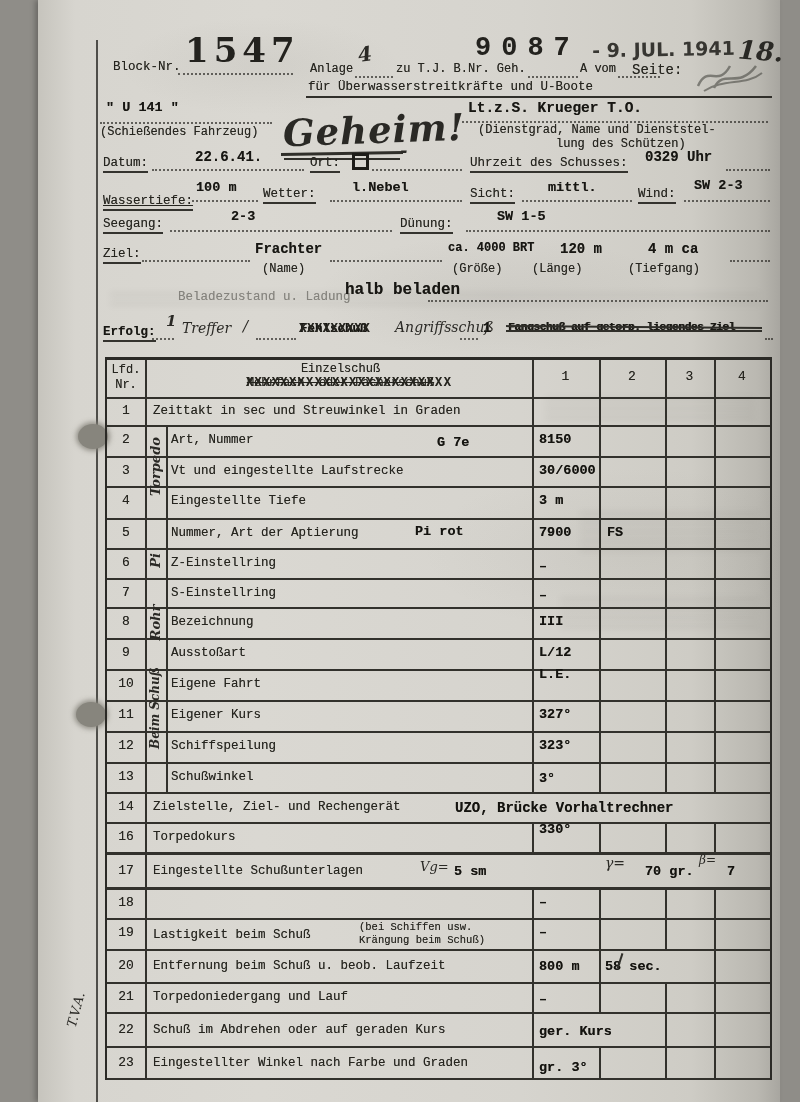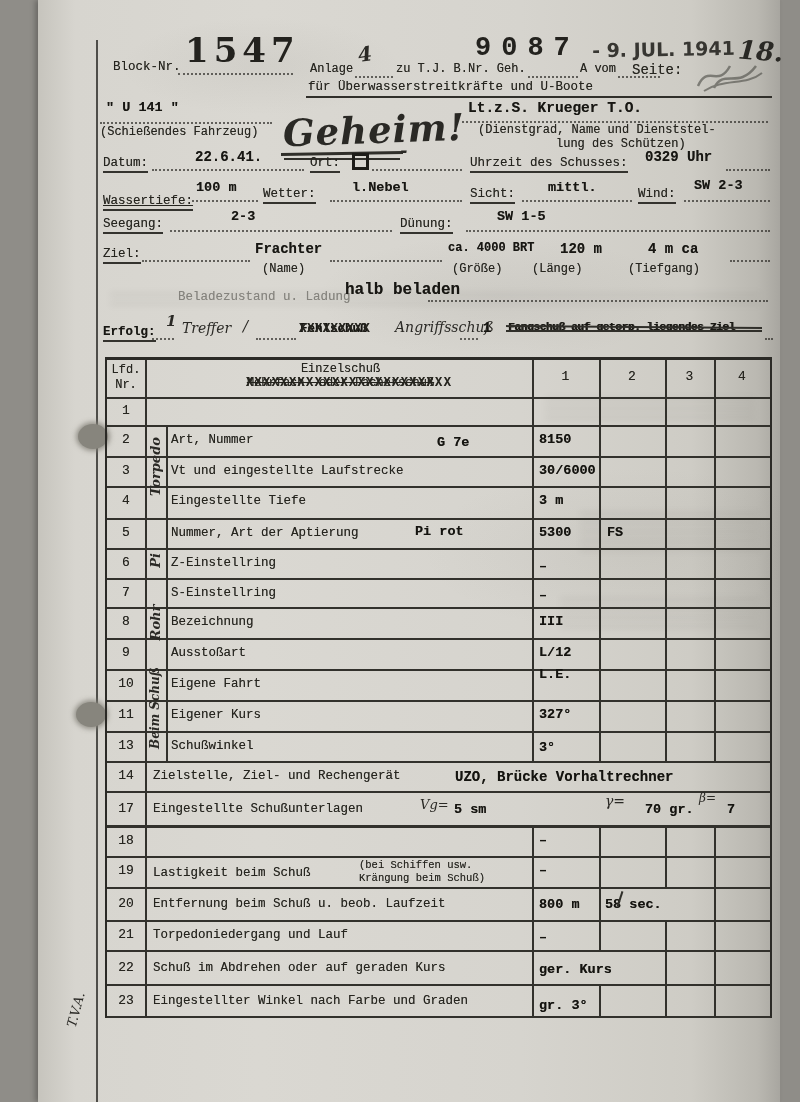--- a/index.html
+++ b/index.html
@@ -180,20 +180,21 @@
       <span class="t" style="left:607px;width:56px;text-align:center;top:9px;font-size:13px;">4</span>
     </div>
 
     <div class="tr" style="height:26px;">
       <span class="vl" style="left:38px;"></span>
         <span class="vl" style="left:425px;"></span>
         <span class="vl" style="left:492px;"></span>
         <span class="vl" style="left:558px;"></span>
         <span class="vl" style="left:607px;"></span>
       <span class="t cnum" style="top:4px;">1</span>
+      <span class="t clab" style="top:5px;">Zeittakt in sec und Streuwinkel in Graden</span>
     </div>
 
     <div class="tr" style="height:29px;">
       <span class="vl" style="left:38px;"></span>
         <span class="vl" style="left:59px;"></span>
         <span class="vl" style="left:425px;"></span>
         <span class="vl" style="left:492px;"></span>
         <span class="vl" style="left:558px;"></span>
         <span class="vl" style="left:607px;"></span>
       <span class="t cnum">2</span>
@@ -229,21 +230,21 @@
     <div class="tr" style="height:28px;">
       <span class="vl" style="left:38px;"></span>
         <span class="vl" style="left:59px;"></span>
         <span class="vl" style="left:425px;"></span>
         <span class="vl" style="left:492px;"></span>
         <span class="vl" style="left:558px;"></span>
         <span class="vl" style="left:607px;"></span>
       <span class="t cnum">5</span>
       <span class="t clab2">Nummer, Art der Aptierung</span>
       <span class="val" style="left:308px;top:4px;">Pi rot</span>
-      <span class="val v1">5300</span>
+      <span class="val v1">7900</span>
       <span class="val v2">FS</span>
     </div>
 
     <div class="tr" style="height:28px;">
       <span class="vl" style="left:38px;"></span>
         <span class="vl" style="left:59px;"></span>
         <span class="vl" style="left:425px;"></span>
         <span class="vl" style="left:492px;"></span>
         <span class="vl" style="left:558px;"></span>
         <span class="vl" style="left:607px;"></span>
@@ -305,20 +306,31 @@
         <span class="vl" style="left:59px;"></span>
         <span class="vl" style="left:425px;"></span>
         <span class="vl" style="left:492px;"></span>
         <span class="vl" style="left:558px;"></span>
         <span class="vl" style="left:607px;"></span>
       <span class="t cnum">11</span>
       <span class="t clab2">Eigener Kurs</span>
       <span class="val v1">327°</span>
     </div>
 
+    <div class="tr" style="height:29px;">
+      <span class="vl" style="left:38px;"></span>
+        <span class="vl" style="left:59px;"></span>
+        <span class="vl" style="left:425px;"></span>
+        <span class="vl" style="left:492px;"></span>
+        <span class="vl" style="left:558px;"></span>
+        <span class="vl" style="left:607px;"></span>
+      <span class="t cnum">12</span>
+      <span class="t clab2">Schiffspeilung</span>
+      <span class="val v1">323°</span>
+    </div>
 
     <div class="tr" style="height:28px;">
       <span class="vl" style="left:38px;"></span>
         <span class="vl" style="left:59px;"></span>
         <span class="vl" style="left:425px;"></span>
         <span class="vl" style="left:492px;"></span>
         <span class="vl" style="left:558px;"></span>
         <span class="vl" style="left:607px;"></span>
       <span class="t cnum">13</span>
       <span class="t clab2">Schußwinkel</span>
@@ -326,20 +338,30 @@
     </div>
 
     <div class="tr" style="height:28px;">
       <span class="vl" style="left:38px;"></span>
       <span class="t cnum">14</span>
       <span class="t clab">Zielstelle, Ziel- und Rechengerät</span>
       <span class="val" style="left:348px;top:6px;font-size:14px;">UZO, Brücke Vorhaltrechner</span>
     </div>
 
 
+    <div class="tr" style="height:28px;border-bottom-width:3px;">
+      <span class="vl" style="left:38px;"></span>
+        <span class="vl" style="left:425px;"></span>
+        <span class="vl" style="left:492px;"></span>
+        <span class="vl" style="left:558px;"></span>
+        <span class="vl" style="left:607px;"></span>
+      <span class="t cnum">16</span>
+      <span class="t clab">Torpedokurs</span>
+      <span class="val v1" style="top:-2px;">330°</span>
+    </div>
 
     <div class="tr" style="height:32px;border-bottom-width:3px;">
       <span class="vl" style="left:38px;"></span>
       <span class="t cnum" style="top:8px;">17</span>
       <span class="t clab" style="top:9px;">Eingestellte Schußunterlagen</span>
       <span class="hand" style="left:313px;top:4px;font-size:13px;">Vg=</span>
       <span class="val" style="left:347px;top:9px;">5 sm</span>
       <span class="hand" style="left:498px;top:0px;font-size:14px;">γ=</span>
       <span class="val" style="left:538px;top:9px;">70 gr.</span>
       <span class="hand" style="left:592px;top:-2px;font-size:12px;">β=</span>

